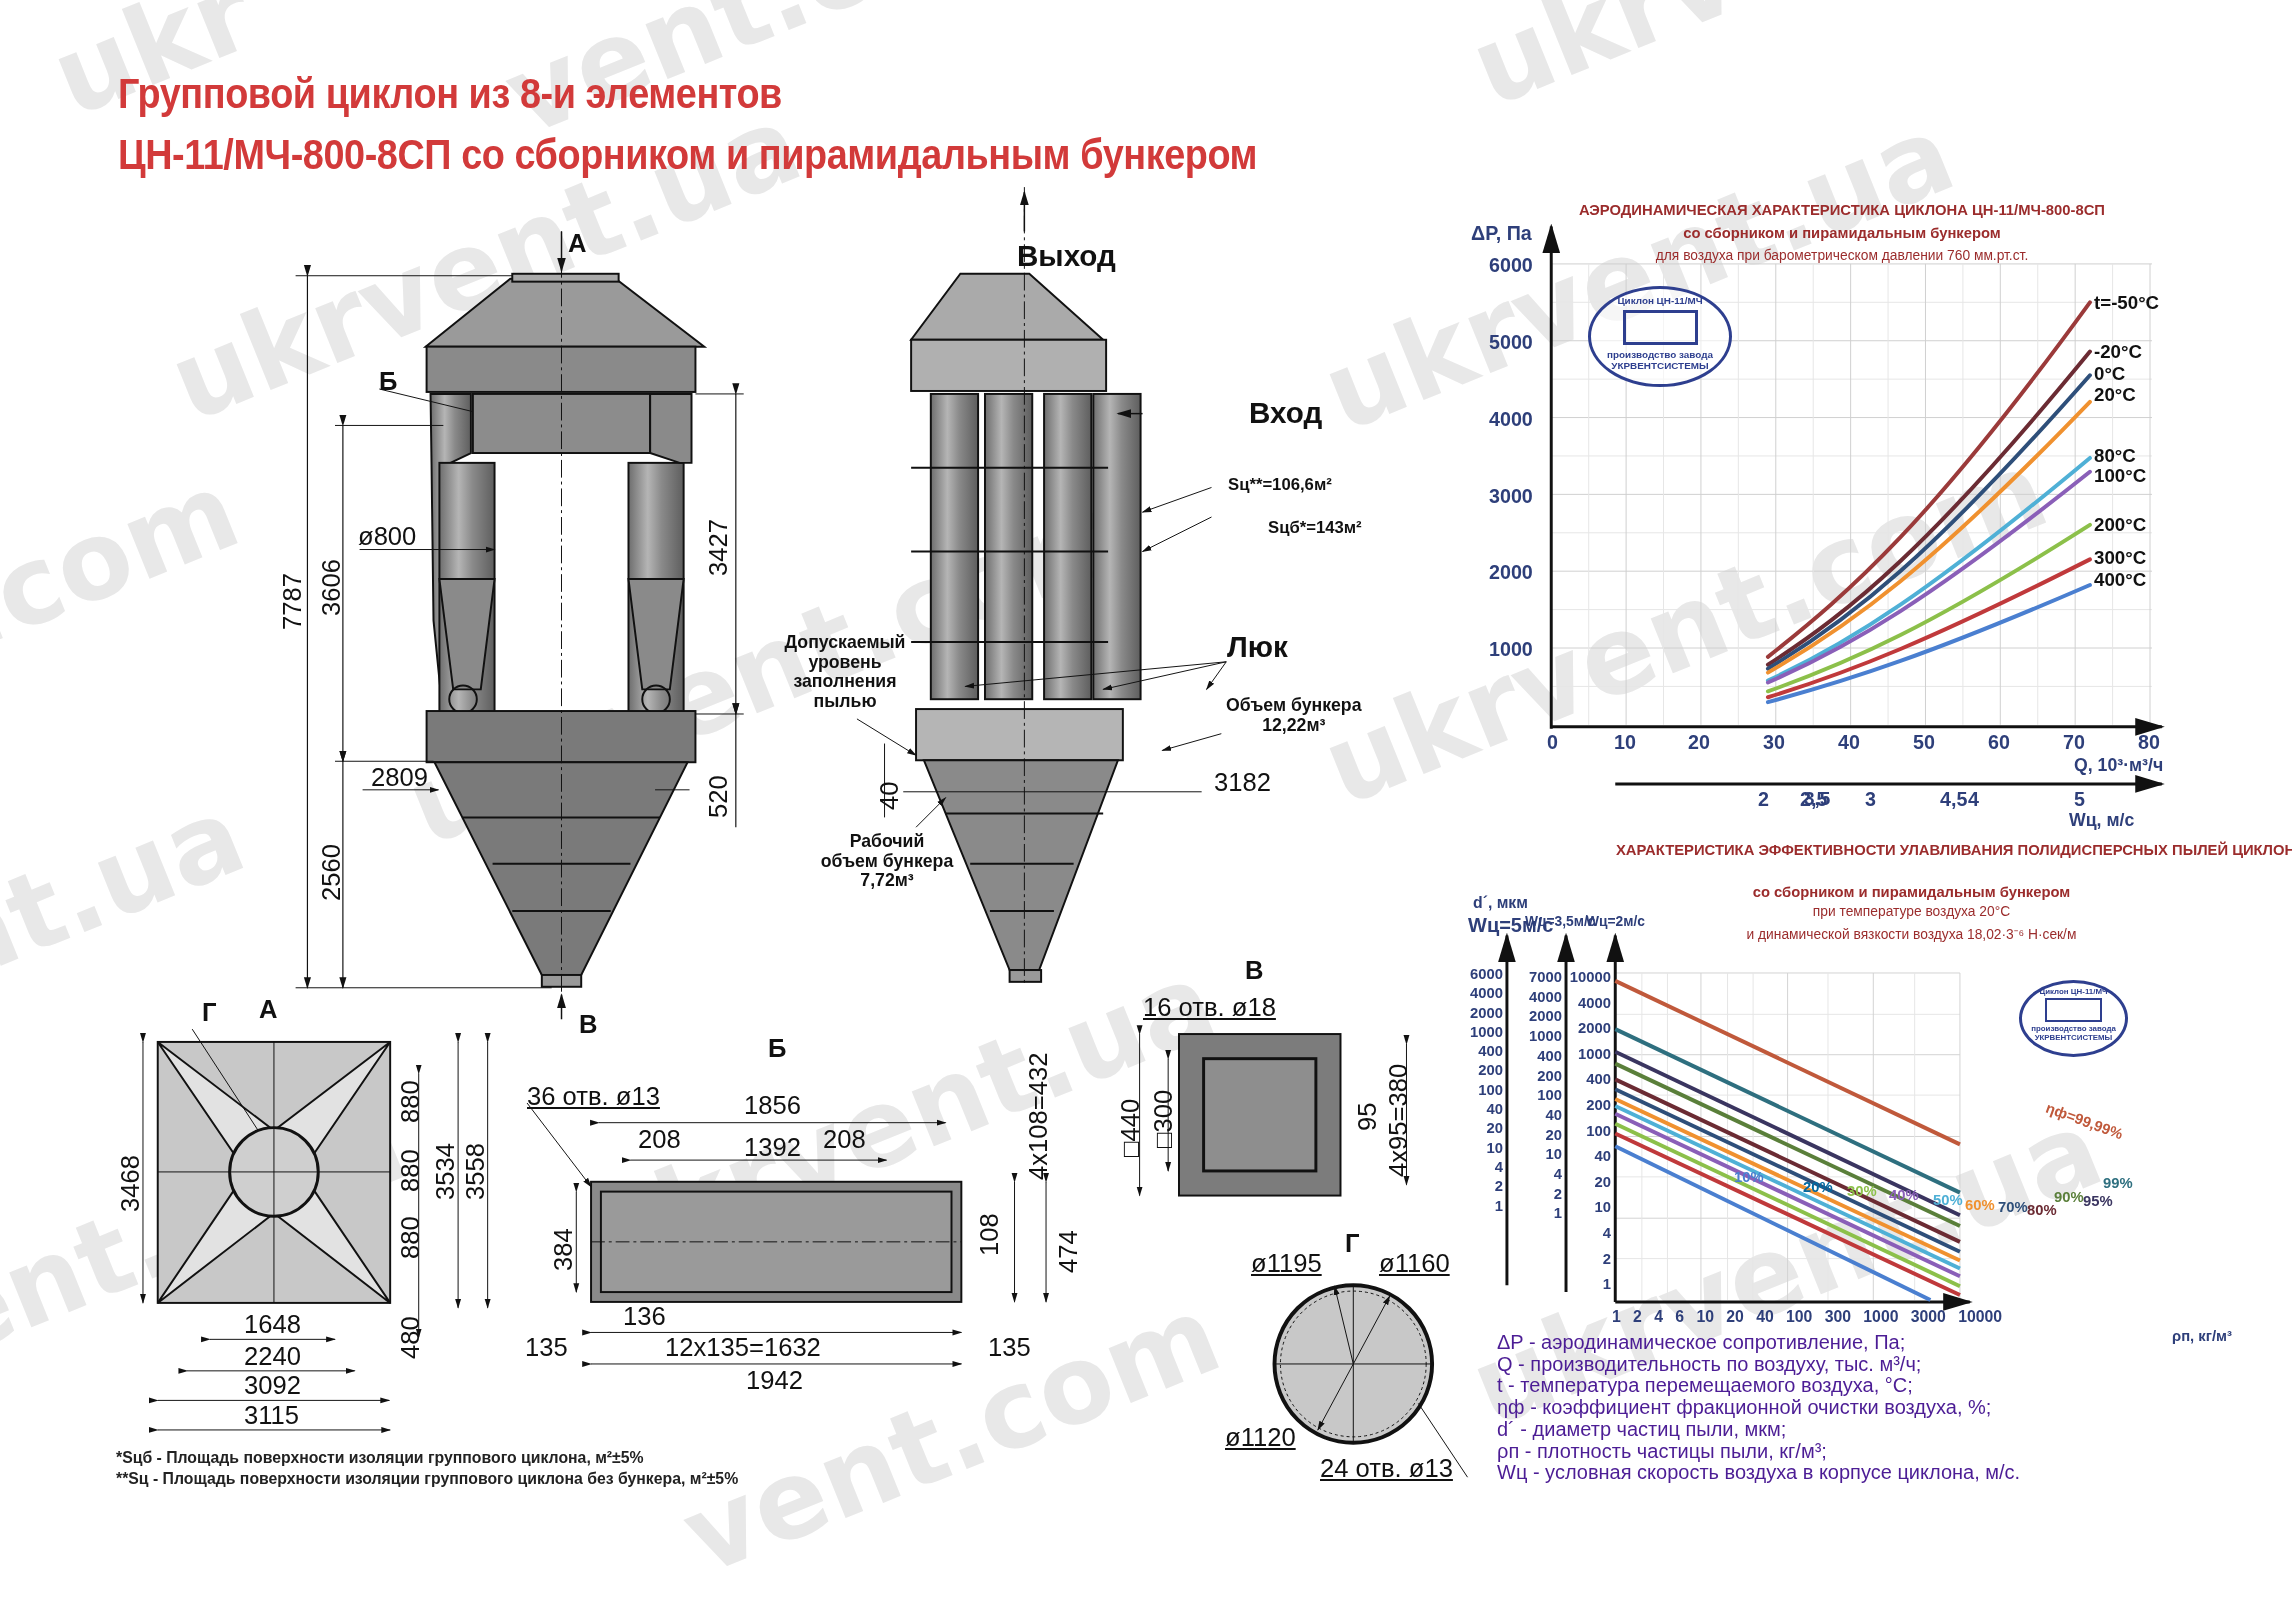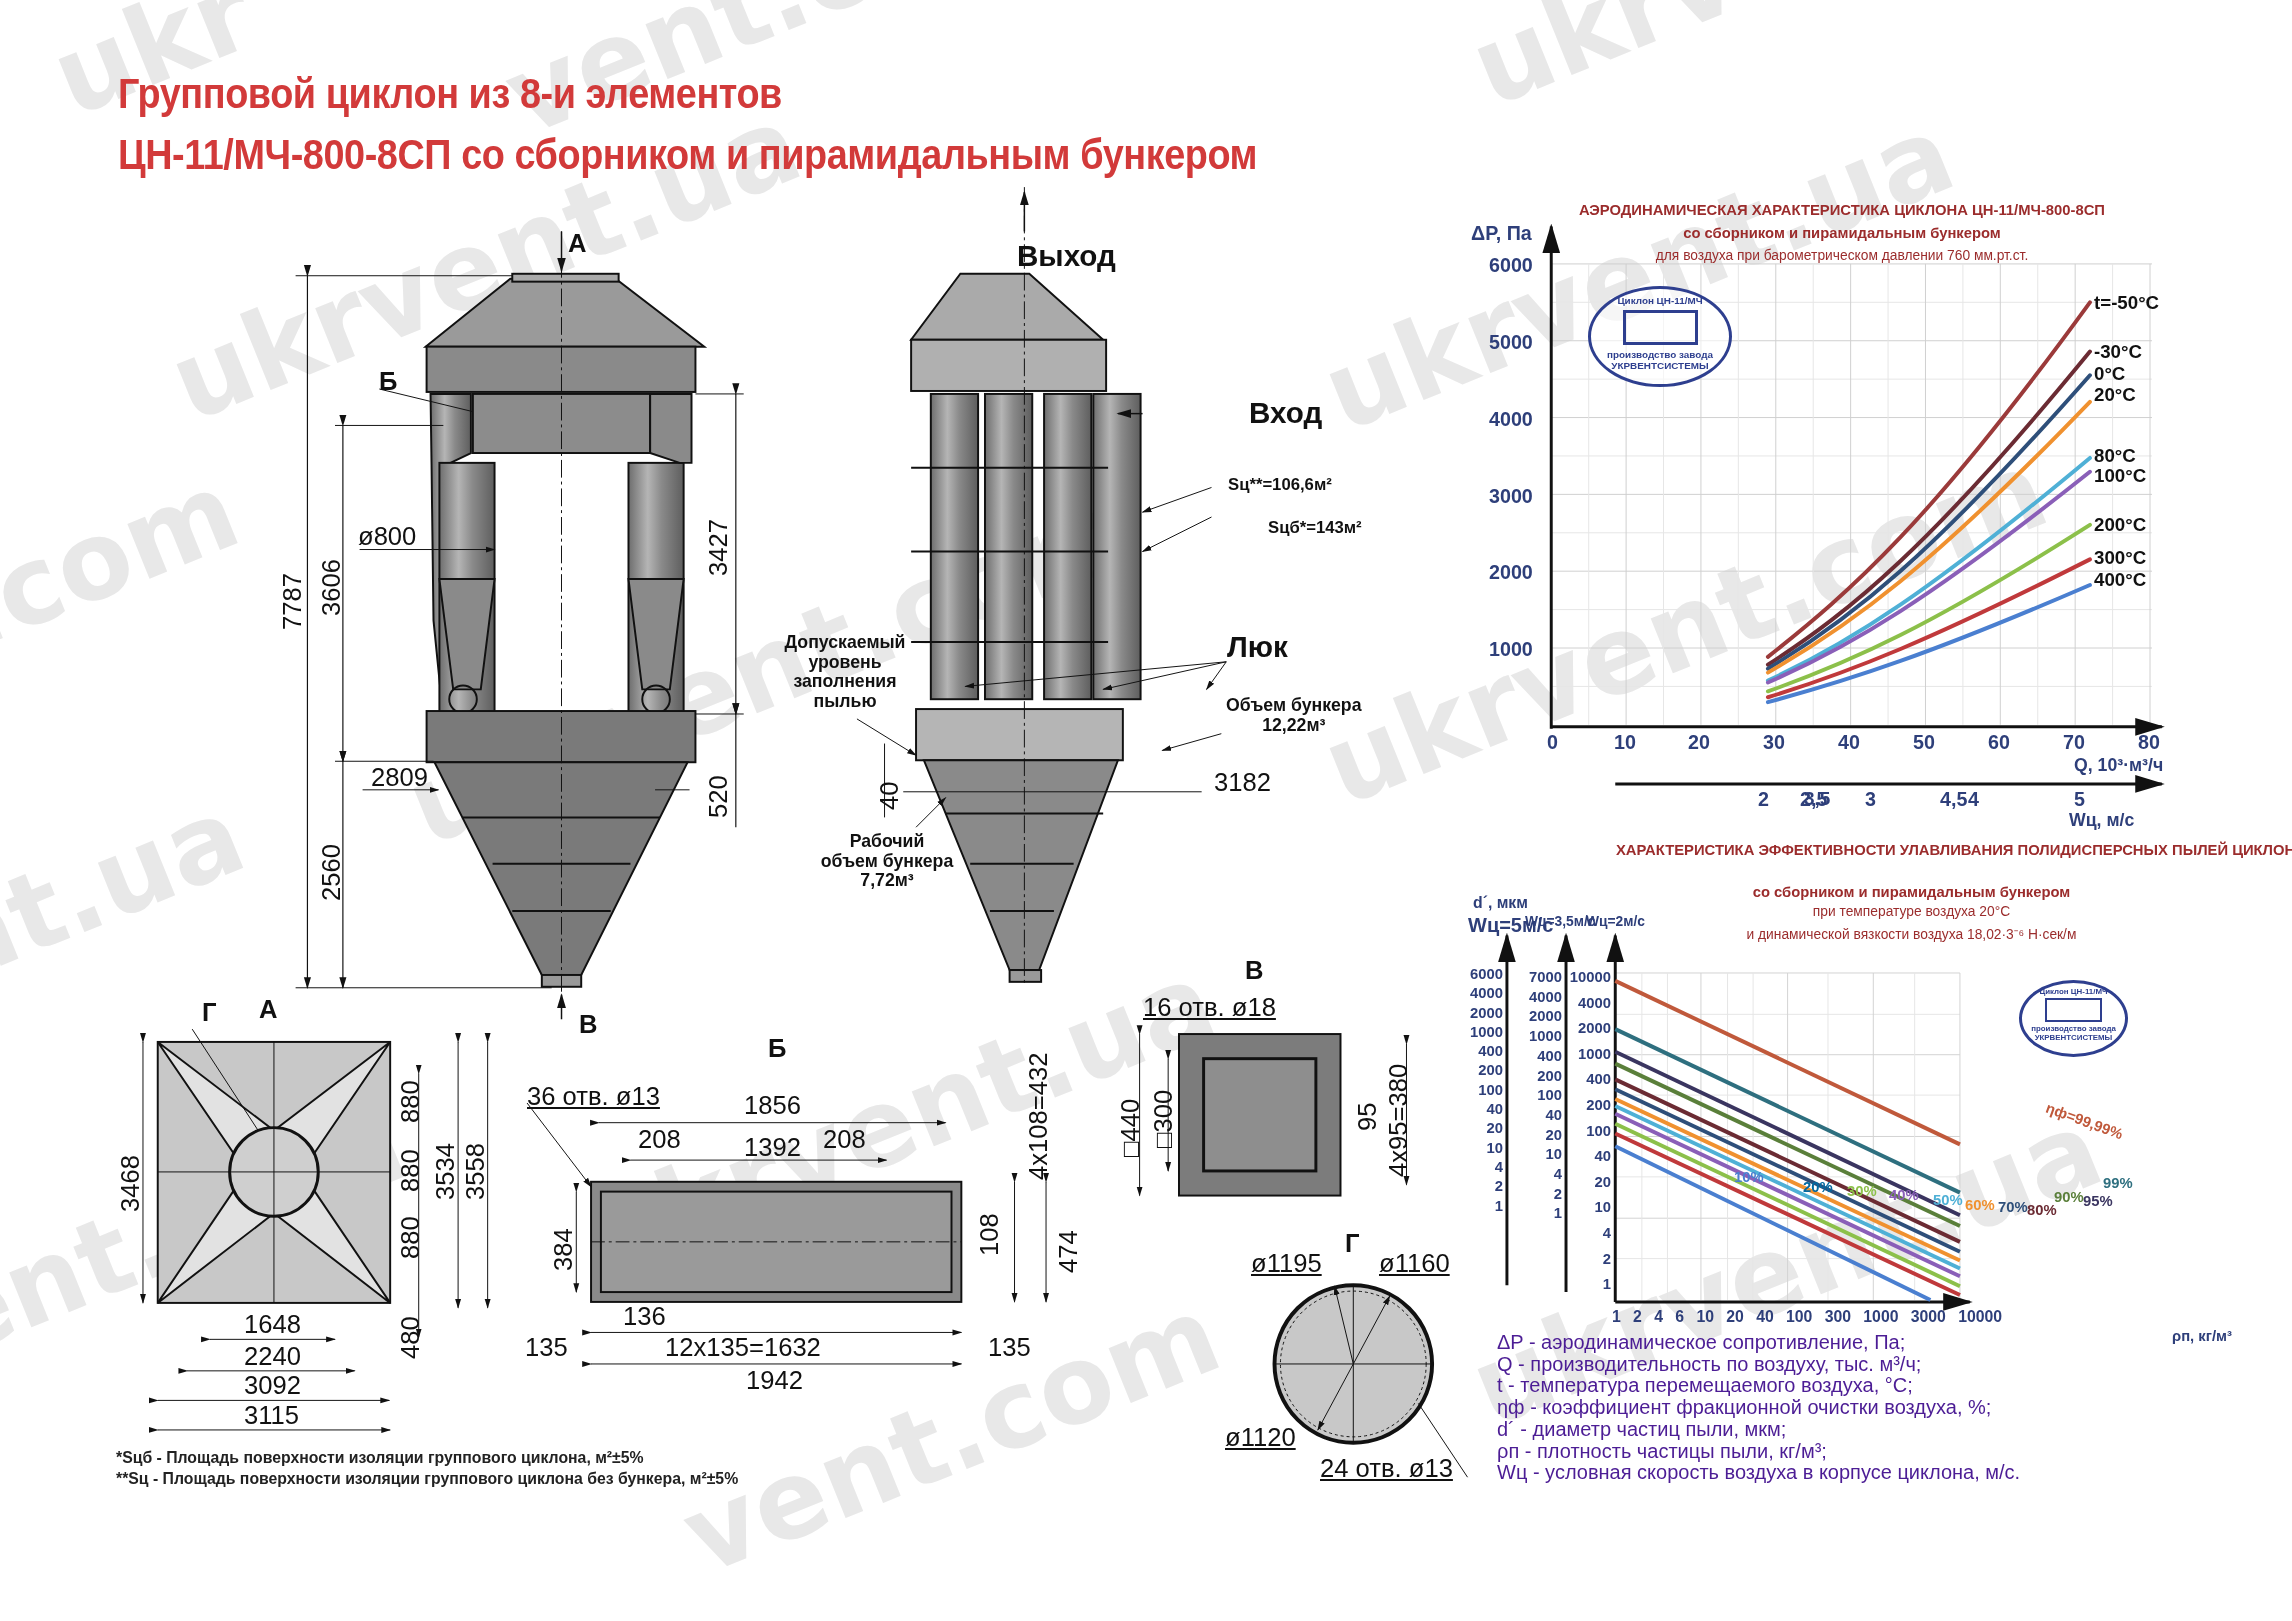--- a/index.html
+++ b/index.html
@@ -374,21 +374,21 @@
 <div class="lbl axlbl" style="left:1758px;top:788px;font-size:19.7px;">2</div>
 <div class="lbl axlbl" style="left:1800px;top:788px;font-size:19.7px;">2,5</div>
 <div class="lbl axlbl" style="left:1865px;top:788px;font-size:19.7px;">3</div>
 <div class="lbl axlbl" style="left:1804px;top:788px;font-size:19px;">3,5</div>
 <div class="lbl axlbl" style="left:1968px;top:788px;font-size:19.7px;">4</div>
 <div class="lbl axlbl" style="left:1940px;top:788px;font-size:19.7px;">4,5</div>
 <div class="lbl axlbl" style="left:2074px;top:788px;font-size:19.7px;">5</div>
 <div class="lbl axlbl" style="left:2069px;top:810px;font-size:17.7px;">Wц, м/с</div>
 
 <div class="lbl" style="left:2094px;top:292px;font-size:18.7px;">t=-50°C</div>
-<div class="lbl" style="left:2094px;top:341px;font-size:18.7px;">-30°C</div>
+<div class="lbl" style="left:2094px;top:341px;font-size:18.7px;">-20°C</div>
 <div class="lbl" style="left:2094px;top:363px;font-size:18.7px;">0°C</div>
 <div class="lbl" style="left:2094px;top:384px;font-size:18.7px;">20°C</div>
 <div class="lbl" style="left:2094px;top:445px;font-size:18.7px;">80°C</div>
 <div class="lbl" style="left:2094px;top:465px;font-size:18.7px;">100°C</div>
 <div class="lbl" style="left:2094px;top:514px;font-size:18.7px;">200°C</div>
 <div class="lbl" style="left:2094px;top:547px;font-size:18.7px;">300°C</div>
 <div class="lbl" style="left:2094px;top:569px;font-size:18.7px;">400°C</div>
 
 <div class="lbl" style="left:1588px;top:286px;width:138px;height:95px;border:3.9px solid #2e3f8f;border-radius:50%;color:#2e3f8f;font-size:9.9px;text-align:center;background:rgba(255,255,255,0.6);">
   <div style="margin-top:5.9px;">Циклон ЦН-11/МЧ</div>

